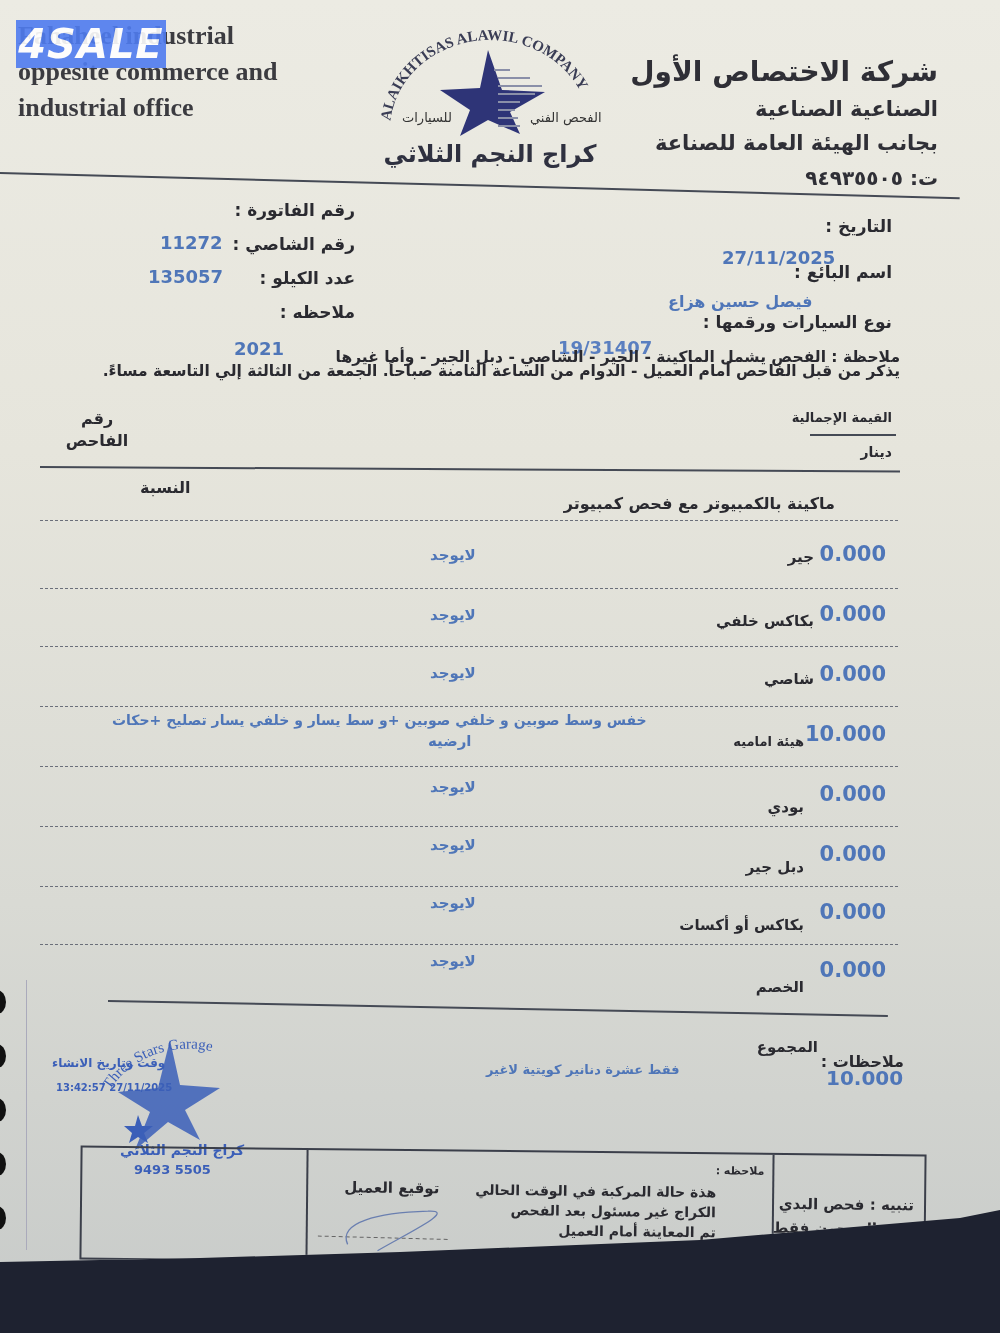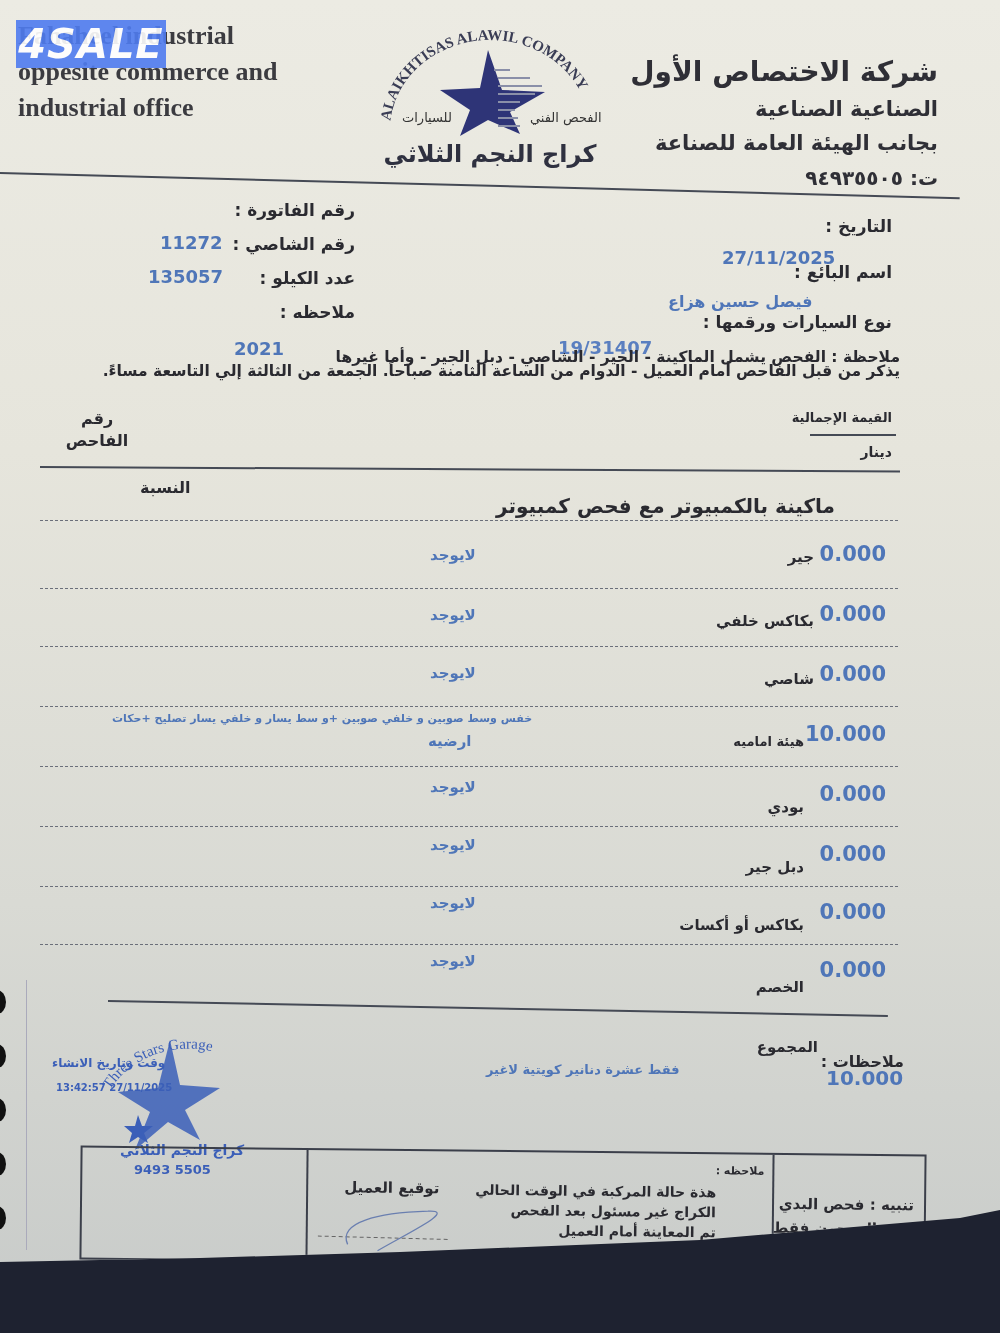--- a/index.html
+++ b/index.html
@@ -125,41 +125,41 @@
 
   <div class="note" style="top:348px;">ملاحظة : الفحص يشمل الماكينة - الجير - الشاصي - دبل الجير - وأما غيرها</div>
   <div class="note" style="top:362px;">يذكر من قبل الفاحص أمام العميل - الدوام من الساعة الثامنة صباحاً. الجمعة من الثالثة إلي التاسعة مساءً.</div>
 
   <div class="field" style="right:108px;top:410px;font-size:13px;">القيمة الإجمالية</div>
   <div class="rule" style="left:810px;top:434px;width:86px;height:1.5px;"></div>
   <div class="field" style="right:108px;top:444px;font-size:14px;">دينار</div>
   <div class="field" style="left:62px;top:408px;width:70px;white-space:normal;text-align:center;font-size:16px;line-height:22px;">رقم الفاحص</div>
   <div class="rule" style="left:40px;top:466px;width:860px;height:1.5px;transform:rotate(0.3deg);"></div>
   <div class="field" style="left:140px;top:478px;font-size:16px;">النسبة</div>
-  <div class="field" style="right:165px;top:494px;font-size:20px;">ماكينة بالكمبيوتر مع فحص كمبيوتر</div>
+  <div class="field" style="right:165px;top:494px;font-size:16px;">ماكينة بالكمبيوتر مع فحص كمبيوتر</div>
   <div class="dash" style="top:520px;"></div>
 
   <div class="row-amt" style="top:542px;">0.000</div>
   <div class="row-label" style="right:186px;top:548px;">جير</div>
   <div class="row-remark" style="left:430px;top:546px;">لايوجد</div>
   <div class="dash" style="top:588px;"></div>
 
   <div class="row-amt" style="top:602px;">0.000</div>
   <div class="row-label" style="right:186px;top:612px;">بكاكس خلفي</div>
   <div class="row-remark" style="left:430px;top:606px;">لايوجد</div>
   <div class="dash" style="top:646px;"></div>
 
   <div class="row-amt" style="top:662px;">0.000</div>
   <div class="row-label" style="right:186px;top:670px;">شاصي</div>
   <div class="row-remark" style="left:430px;top:664px;">لايوجد</div>
   <div class="dash" style="top:706px;"></div>
 
   <div class="row-amt" style="top:722px;">10.000</div>
   <div class="row-label" style="right:196px;top:734px;font-size:13px;">هيئة اماميه</div>
-  <div class="row-remark" style="left:112px;top:712px;font-size:11px;">خفس وسط صوبين و خلفي صوبين +و سط يسار و خلفي يسار تصليح +حكات</div>
+  <div class="row-remark" style="left:112px;top:712px;font-size:14px;">خفس وسط صوبين و خلفي صوبين +و سط يسار و خلفي يسار تصليح +حكات</div>
   <div class="row-remark" style="left:428px;top:732px;font-size:15px;">ارضيه</div>
   <div class="dash" style="top:766px;"></div>
 
   <div class="row-amt" style="top:782px;">0.000</div>
   <div class="row-label" style="right:196px;top:798px;">بودي</div>
   <div class="row-remark" style="left:430px;top:778px;">لايوجد</div>
   <div class="dash" style="top:826px;"></div>
 
   <div class="row-amt" style="top:842px;">0.000</div>
   <div class="row-label" style="right:196px;top:858px;">دبل جير</div>

